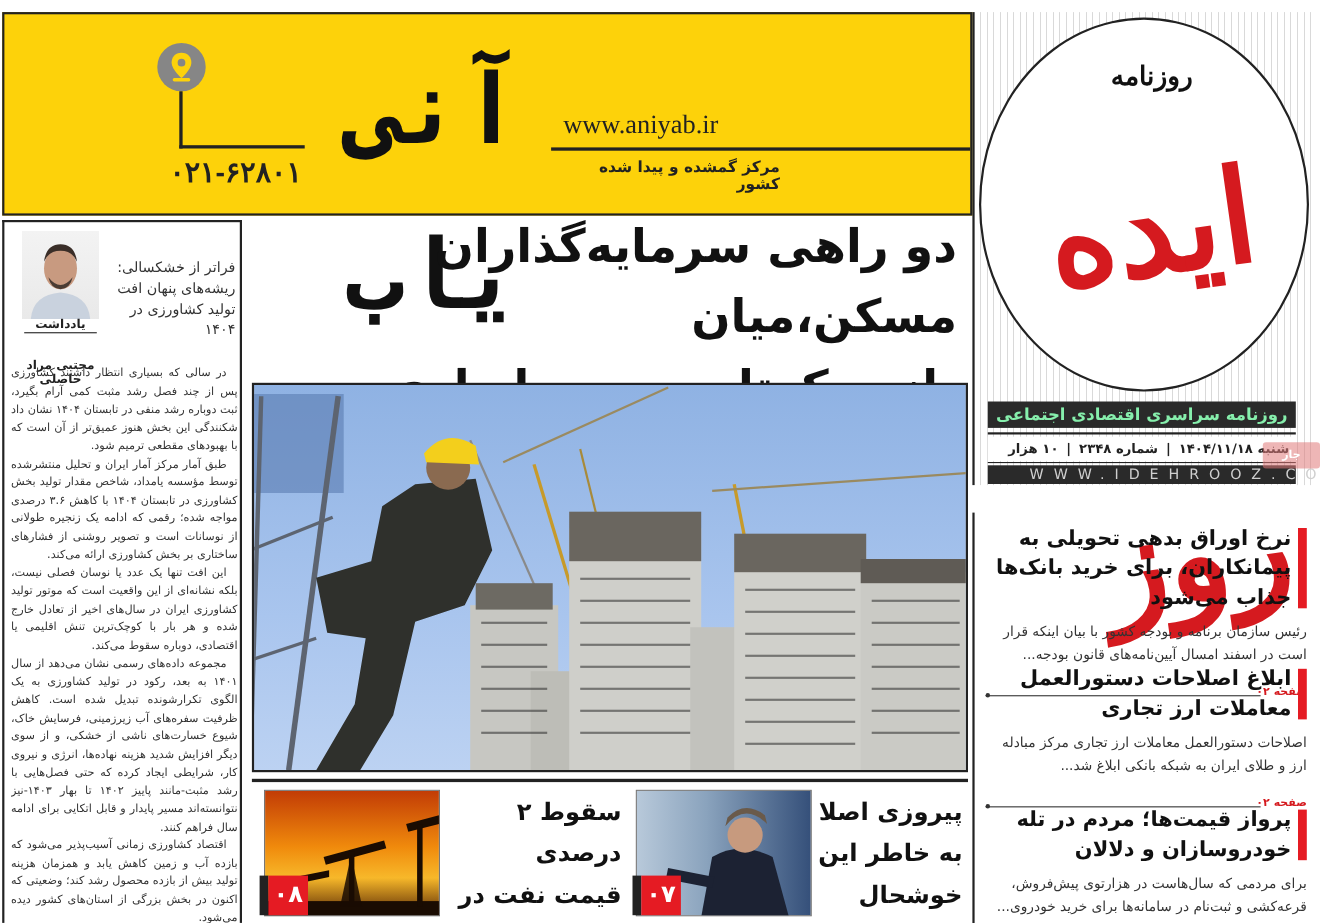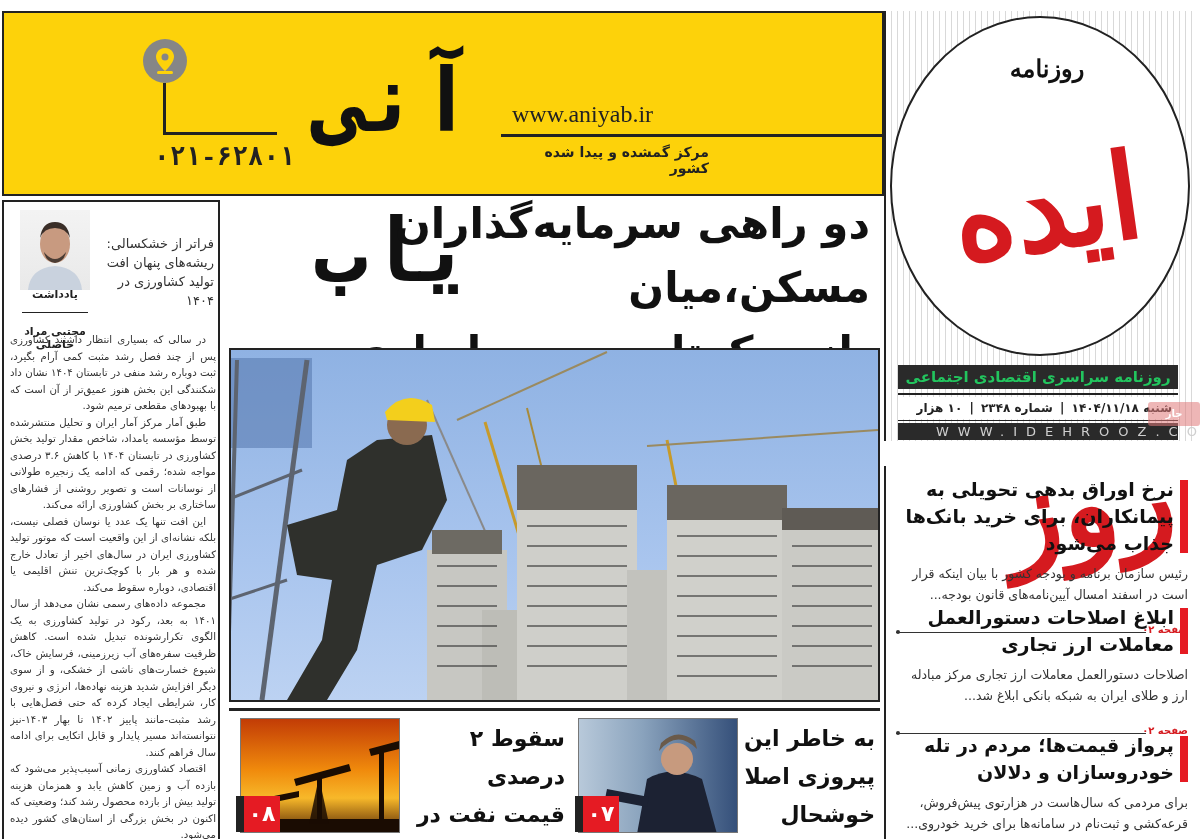--- a/index.html
+++ b/index.html
@@ -13,21 +13,21 @@
     }
     .ad-pin-circle {
       position: absolute; left: 139px; top: 26px; width: 44px; height: 44px;
       border-radius: 50%; background: #868686;
     }
     .ad-pin-circle svg { position: absolute; left: 11px; top: 8px; }
     .ad-pin-line-v { position: absolute; left: 159px; top: 70px; width: 3px; height: 52px; background: #222; }
     .ad-pin-line-h { position: absolute; left: 159px; top: 119px; width: 114px; height: 3px; background: #222; }
     .ad-phone {
       position: absolute; left: 150px; top: 128px; width: 140px;
-      font-family: Liberation Mono, monospace; font-size: 26px; font-weight: bold; color: #222;
+      font-family: Liberation Sans, sans-serif; font-size: 26px; font-weight: bold; color: #222;
       direction: ltr; letter-spacing: 1px;
     }
     .ad-logo {
       position: absolute; left: 282px; top: 20px; width: 215px; height: 150px;
       font-family: Liberation Mono, monospace; font-size: 88px; font-weight: bold; color: #111;
       line-height: 150px; text-align: center; direction: rtl;
     }
     .ad-url {
       position: absolute; left: 508px; top: 88px; width: 200px;
       font-family: "Liberation Serif", serif; font-size: 24px; color: #222; direction: ltr;
@@ -52,21 +52,21 @@
       position: absolute; left: 95px; top: 36px; width: 120px;
       font-family: "DejaVu Serif", serif; font-size: 24px; font-weight: bold; color: #111; text-align: center;
     }
     .mast-big {
       position: absolute; left: -10px; top: 40px; width: 330px; height: 300px;
       font-family: "DejaVu Serif", serif; font-size: 118px; font-weight: bold; color: #d51a1f;
       line-height: 300px; text-align: center; transform: rotate(-8deg);
     }
     .mast-subtitle {
       position: absolute; left: 12px; top: 354px; width: 280px; height: 24px;
-      background: #2a2a2a; color: #22c55e; font-size: 15px; font-weight: bold;
+      background: #2a2a2a; color: #86efac; font-size: 15px; font-weight: bold;
       line-height: 24px; text-align: center;
     }
     .mast-divider1 { position: absolute; left: 12px; top: 382px; width: 280px; height: 2px; background: #222; }
     .mast-dateline {
       position: absolute; left: 12px; top: 386px; width: 280px; height: 22px;
       font-size: 12px; font-weight: bold; color: #222; line-height: 22px; text-align: right; padding-right: 6px;
       background: #fff;
     }
     .mast-dateline span.sep { color: #222; margin: 0 3px; }
     .mast-divider2 { position: absolute; left: 12px; top: 409px; width: 280px; height: 1px; background: #222; }
@@ -127,21 +127,21 @@
     .opinion {
       position: absolute; left: 2px; top: 200px; width: 218px; height: 639px;
       border: 2px solid #222; border-bottom: none; background: #fff;
     }
     .op-photo {
       position: absolute; left: 16px; top: 8px; width: 70px; height: 80px; overflow: hidden;
       background: linear-gradient(180deg, #f3f3f3 0%, #e9e9e9 100%);
     }
     .op-label {
       position: absolute; left: 18px; top: 86px; width: 66px; font-size: 11px; font-weight: bold;
-      text-align: center; color: #222; border-bottom: 1px solid #222; padding-bottom: 11px;
+      text-align: center; color: #222; border-bottom: 1px solid #222; padding-bottom: 1px;
     }
     .op-title {
       position: absolute; left: 92px; top: 32px; width: 118px; font-size: 13px; line-height: 19px;
       color: #333; text-align: right;
     }
     .op-author {
       position: absolute; left: 6px; top: 108px; width: 90px; font-size: 11px; font-weight: bold; color: #222; text-align: center; margin-top: 15px;
     }
     .op-body {
       position: absolute; left: 6px; top: 130px; width: 206px; height: 509px; overflow: hidden;
@@ -254,22 +254,22 @@
     <line x1="0" y1="250" x2="60" y2="230" stroke="#5d6470" stroke-width="3"></line>
 
     <path d="M150 90 L205 85 L220 150 L195 200 L150 215 L130 300 L100 350 L60 350 L95 290 L105 230 L70 225 L60 175 L110 160 L120 110 Z" fill="#2f302c"></path>
     <circle cx="180" cy="75" r="20" fill="#8a6a50"></circle>
     <path d="M158 62 Q178 38 205 55 L208 72 L160 70 Z" fill="#f3cf1c"></path>
   </svg>
 </div>
 <div class="photo-bottom-rule"></div>
 
 <div class="teaser-title" style="left:735px; width:140px;">
+  <div>پیروزی اصلا</div>
   <div>به خاطر این</div>
-  <div>پیروزی اصلا</div>
   <div>خوشحال نیستم</div>
 </div>
 <div class="teaser-photo" style="left:578px; width:160px; background: linear-gradient(90deg,#b8c9da 0%, #8aa3bd 40%, #35507a 100%);">
   <svg width="160" height="115" viewBox="0 0 160 115">
     <path d="M60 115 L70 60 Q95 45 125 60 L140 115 Z" fill="#1c2233"></path>
     <circle cx="100" cy="40" r="16" fill="#c79a7e"></circle>
     <path d="M82 32 Q100 10 120 30 L118 22 Q100 8 84 24 Z" fill="#6a5a4a"></path>
     <path d="M30 70 L72 78 L70 88 L28 80 Z" fill="#1c2233"></path>
   </svg>
 </div>

